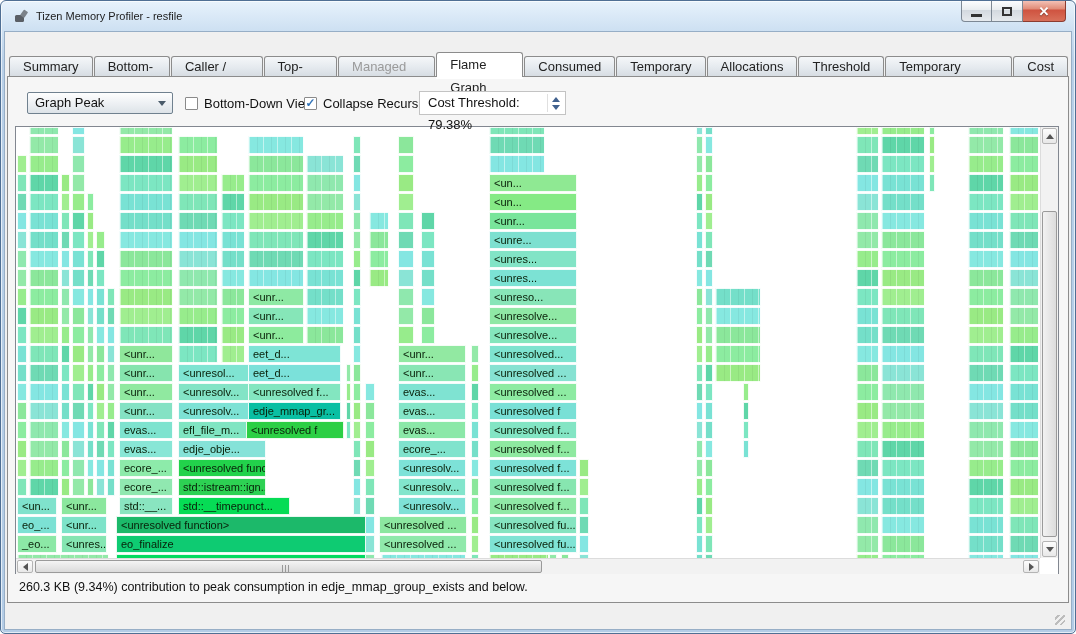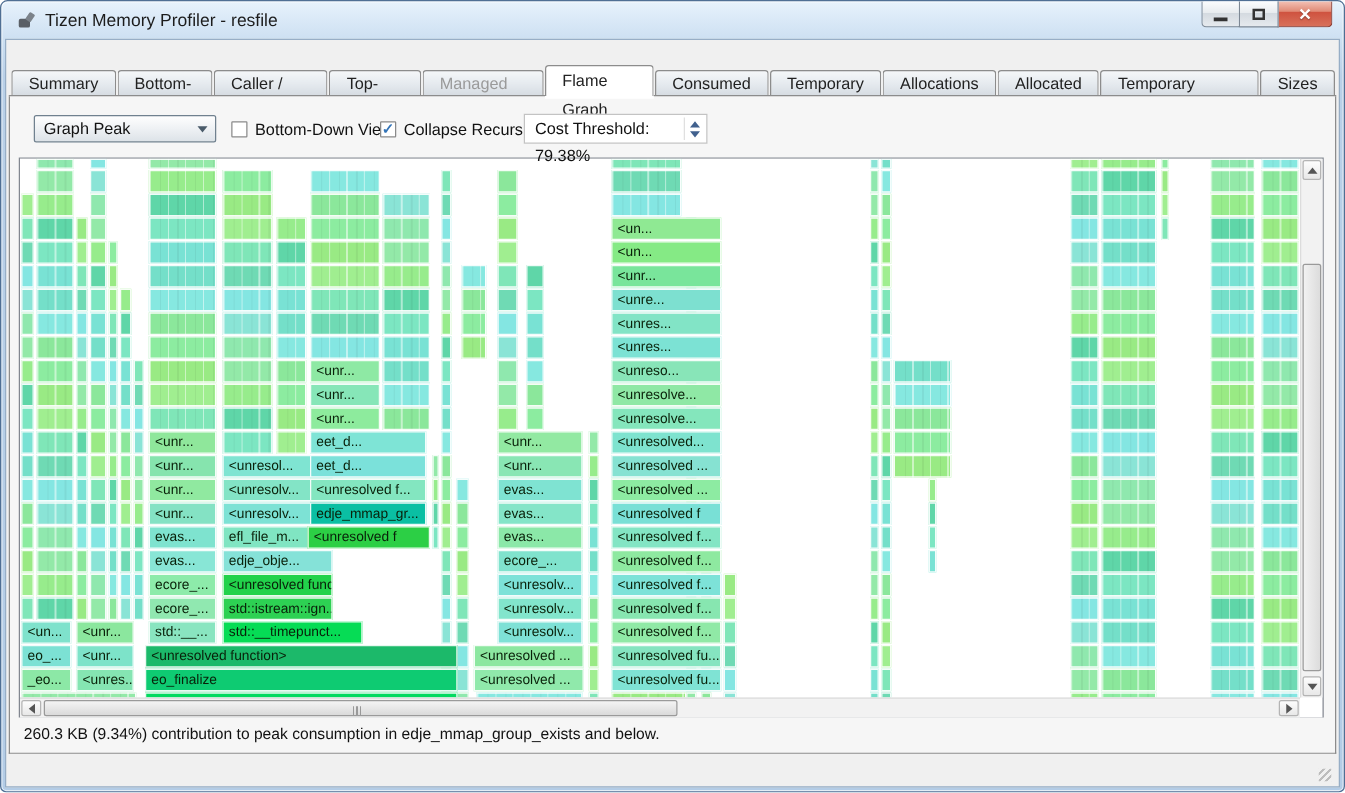--- a/index.html
+++ b/index.html
@@ -6,21 +6,21 @@
   html,body { width:1076px; height:634px; background:#fff; font-family:"Liberation Sans", sans-serif; }
 
   .window{ position:relative; width:1076px; height:634px;
     border:1px solid #4f6f94; border-radius:6px 6px 5px 5px;
     background:linear-gradient(#e7f2fc,#cde0f2 30px,#b9d0e8 60px,#b3cce6);
     box-shadow:inset 0 0 0 1px rgba(255,255,255,.65); overflow:hidden; }
 
   
   .titlebar{ position:absolute; left:0; top:0; right:0; height:30px; display:flex; align-items:center; padding-left:13px; }
   .app-icon{ width:14px; height:14px; margin-right:8px; }
-  .title-text{ font-size:14px; color:#1c1c1c; }
+  .title-text{ font-size:11px; color:#1c1c1c; }
   .winbtns{ position:absolute; top:0; right:9px; display:flex; }
   .wbtn{ width:31px; height:21px; border:1px solid #7d8894; border-top:none; background:linear-gradient(#fcfdfe,#e8ecef 45%,#d3d9df 46%,#e6eaee);
     display:flex; align-items:center; justify-content:center; color:#333; margin-left:0; }
   .wbtn.min{ border-radius:0 0 0 4px; }
   .wbtn.max{ border-left:none; }
   .wbtn.close{ width:43px; border-left:none; border-radius:0 0 4px 0; border-color:#8c3c30;
     background:linear-gradient(#f3c1b5,#e08b77 40%,#cf5340 45%,#d8705a); color:#fff; font-weight:bold; }
   .glyph-min{ width:11px; height:3px; background:#333; margin-top:8px; }
   .glyph-max{ width:10px; height:9px; border:2px solid #333; }
   .glyph-close{ font-size:13px; line-height:13px; color:#fff; text-shadow:0 1px 1px rgba(0,0,0,.4); font-weight:bold; }
@@ -122,23 +122,23 @@
   <div class="tabbar" id="tabbar">
       <div class="tab">Summary</div>
       <div class="tab">Bottom-Up</div>
       <div class="tab">Caller / Callee</div>
       <div class="tab">Top-Down</div>
       <div class="tab disabled">Managed Heap</div>
       <div class="tab active">Flame Graph</div>
       <div class="tab">Consumed</div>
       <div class="tab">Temporary</div>
       <div class="tab">Allocations</div>
-      <div class="tab">Allocated</div>
+      <div class="tab">Threshold</div>
       <div class="tab">Temporary Allocations</div>
-      <div class="tab">Sizes</div>
+      <div class="tab">Cost</div>
     </div>
   <div class="pane"></div>
 
   <div class="combo">
     <span>Graph Peak</span>
     <span class="arrow"></span>
   </div>
   <div class="checkbox-row" style="left:184px;">
     <span class="cb-box"></span>
     <span>Bottom-Down View</span>

